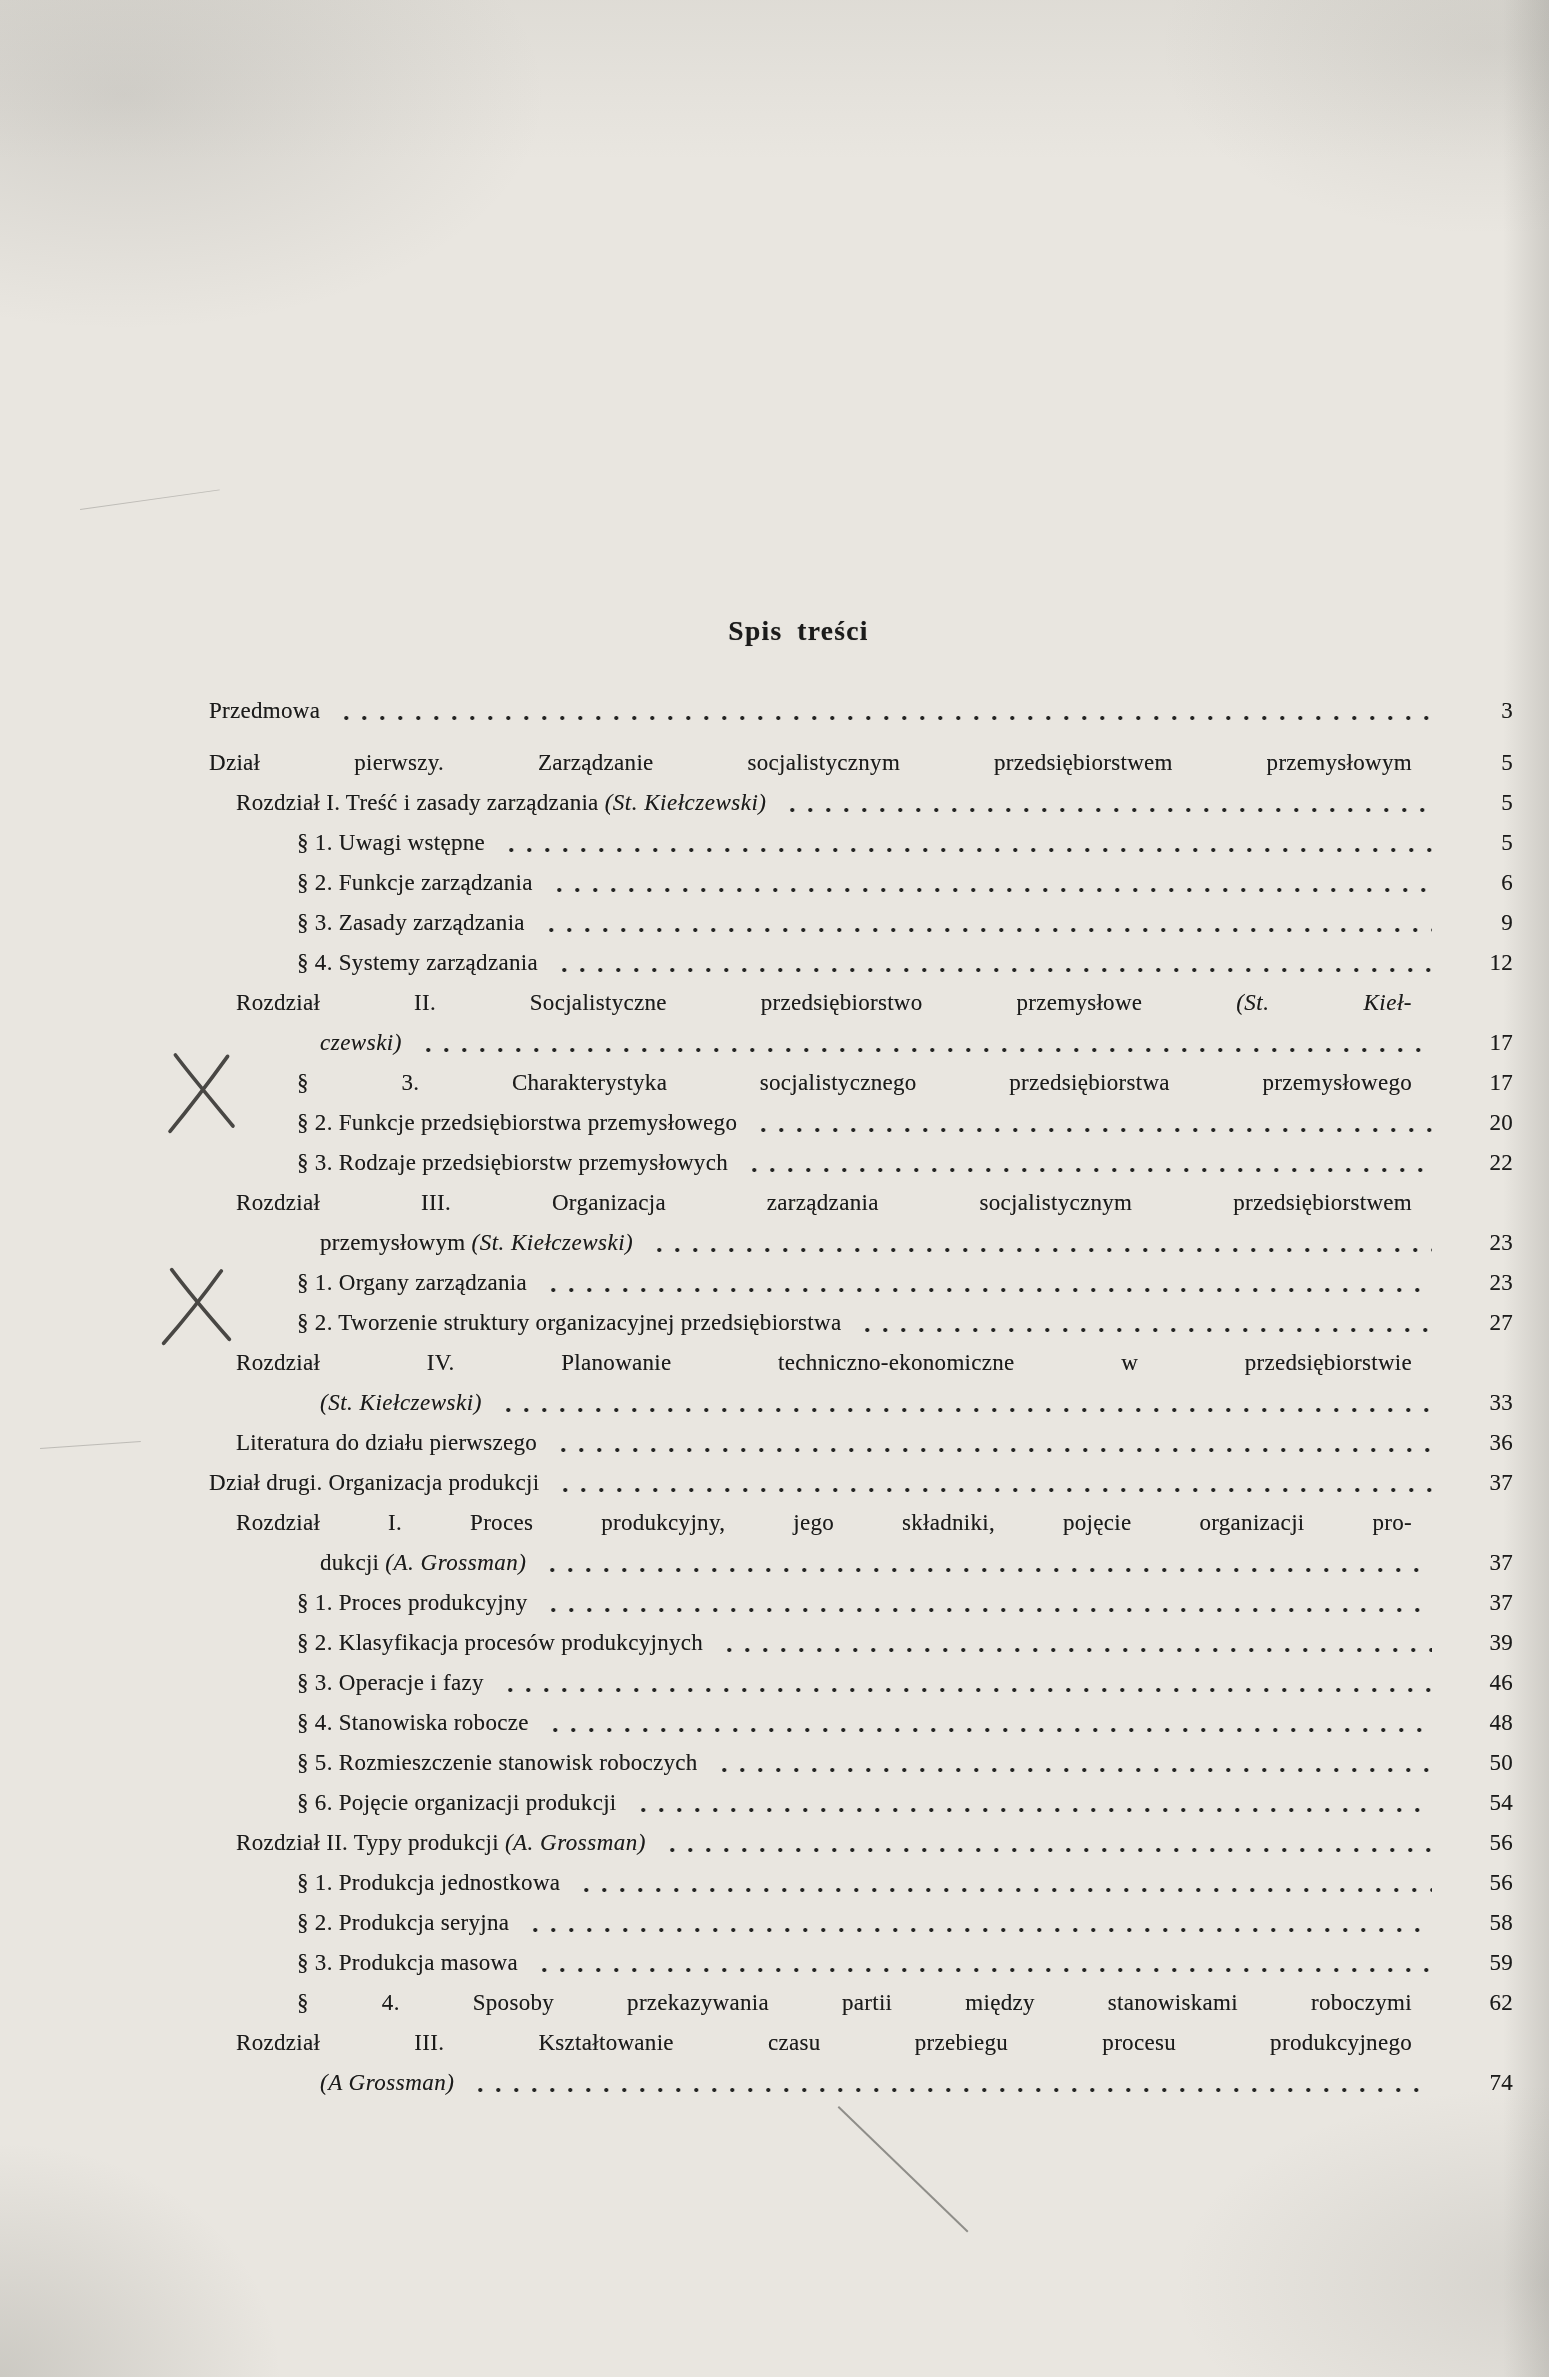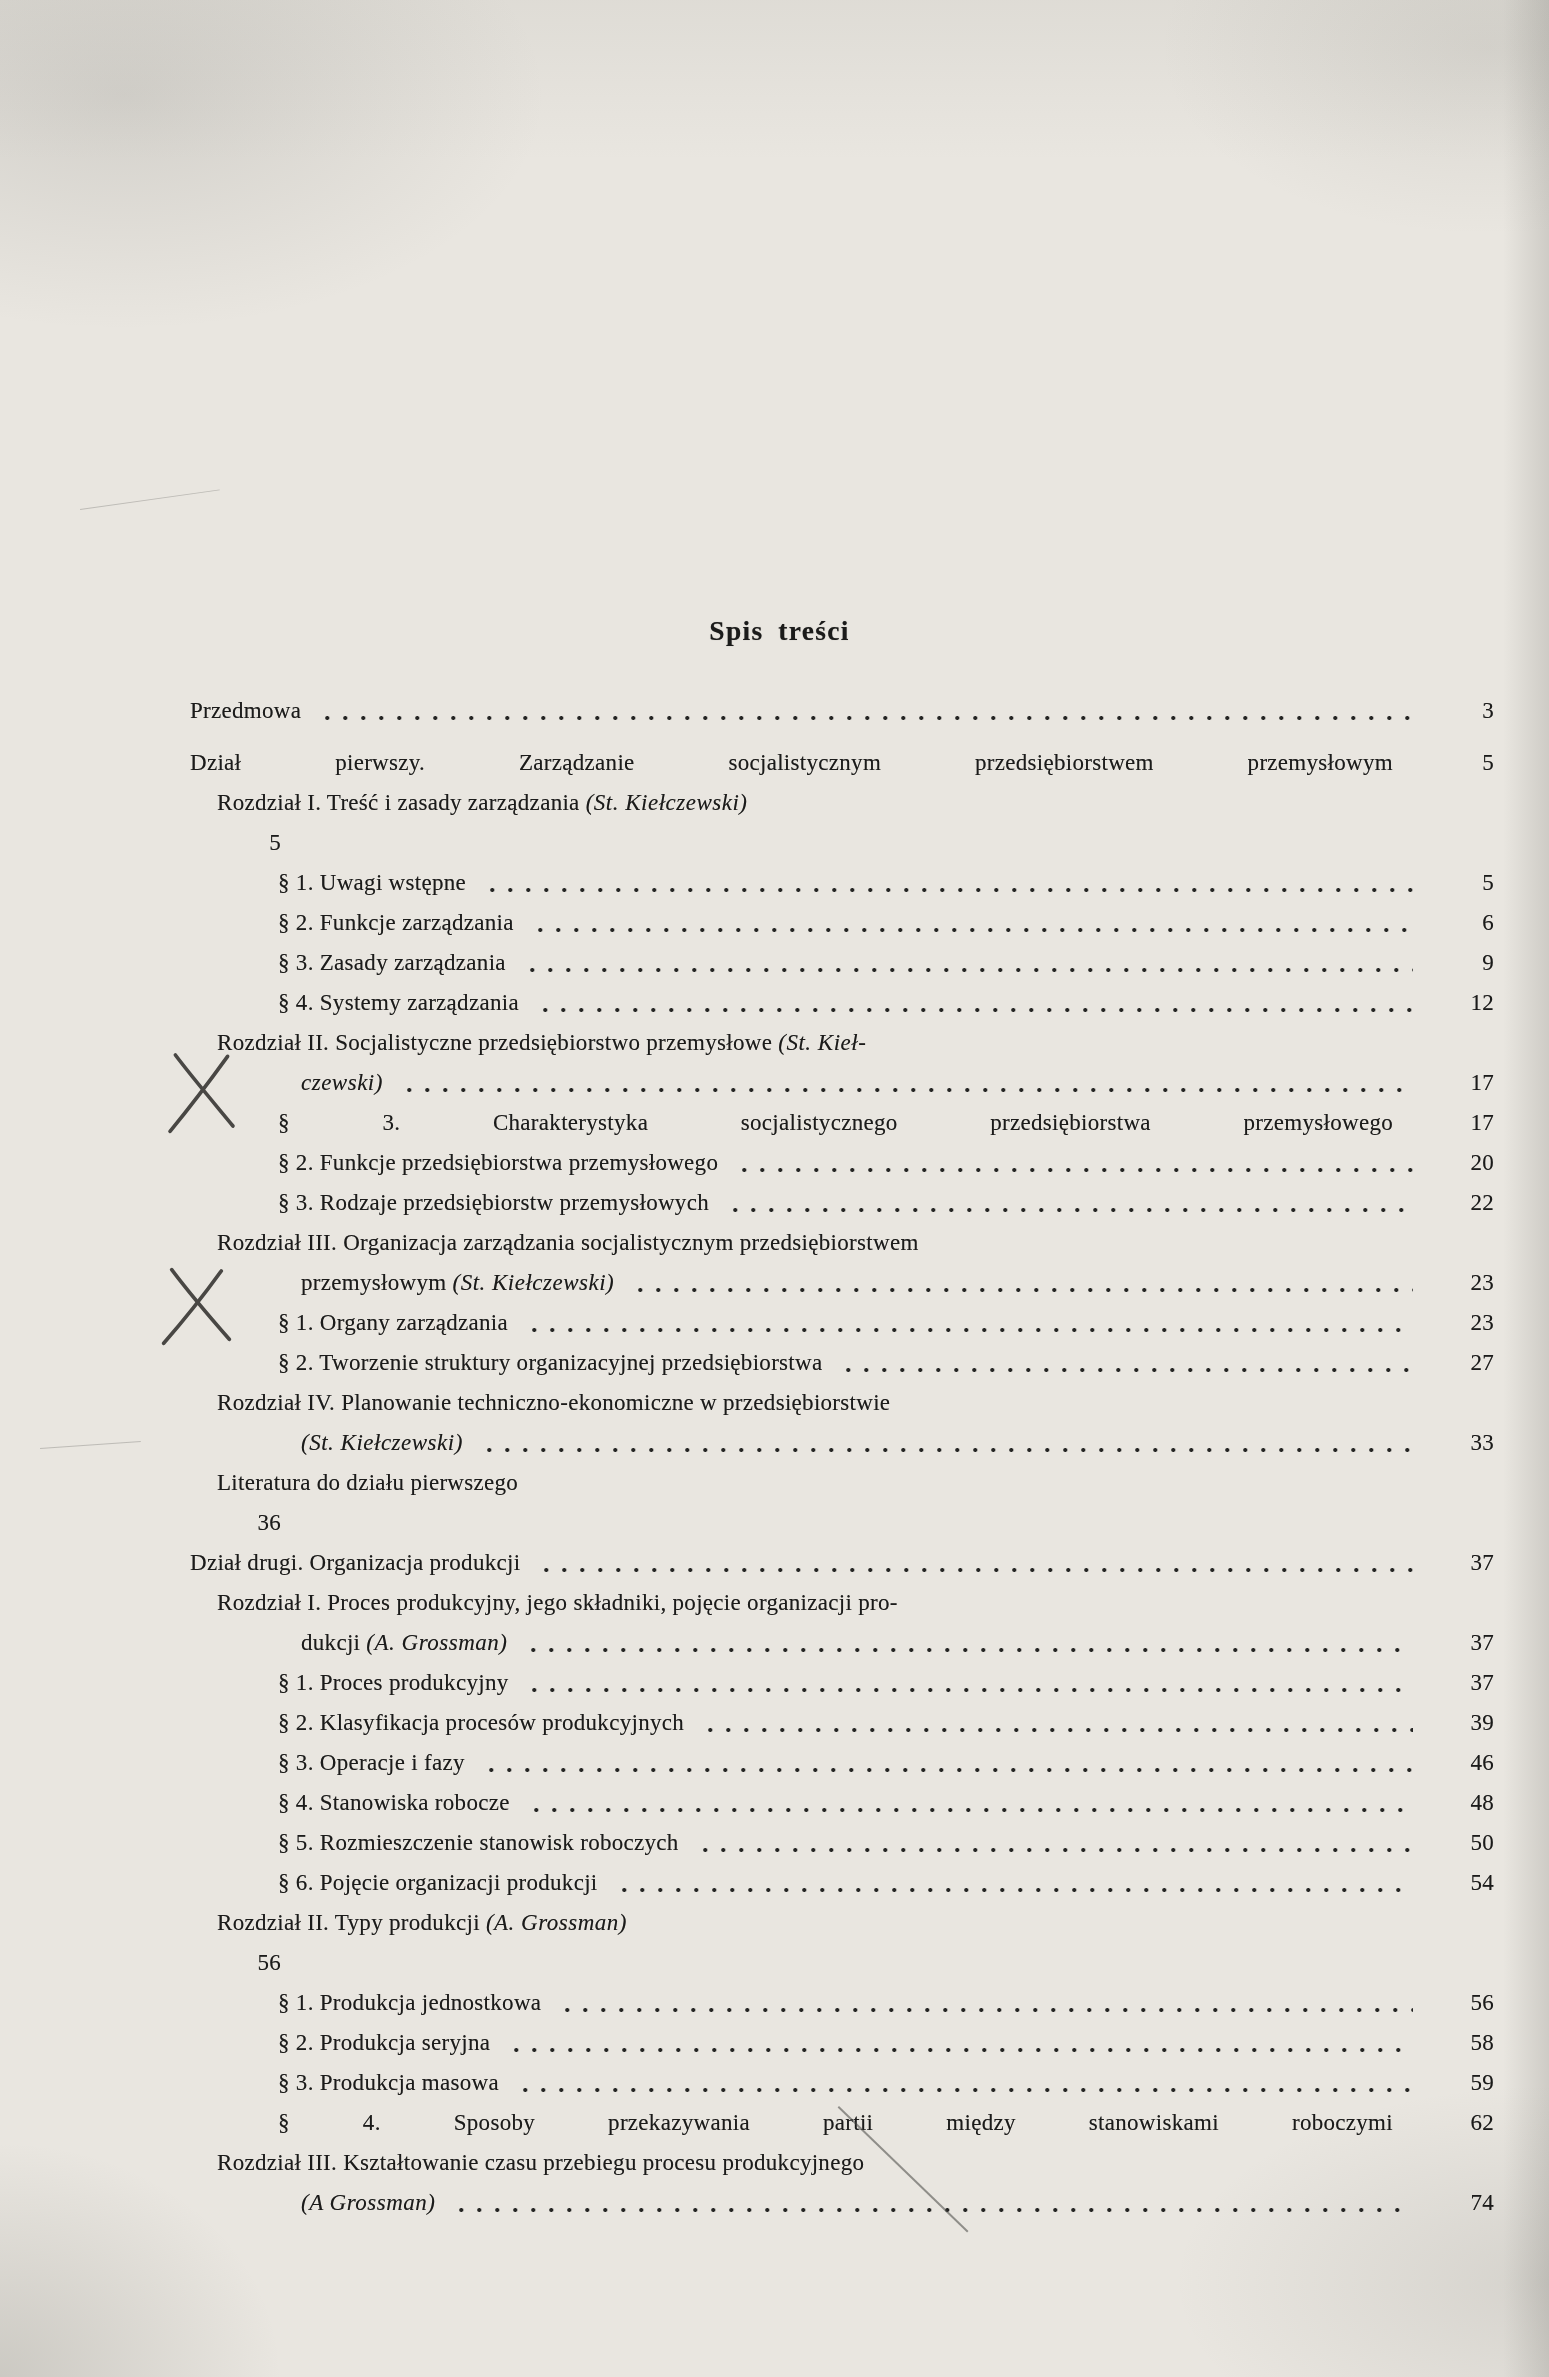--- a/index.html
+++ b/index.html
@@ -15,21 +15,21 @@
       radial-gradient(603px 335px at 8% 4%, rgba(110,110,105,0.18), rgba(0,0,0,0) 70%),
       radial-gradient(469px 268px at 96% 2%, rgba(120,120,112,0.14), rgba(0,0,0,0) 70%),
       radial-gradient(402px 335px at 0% 100%, rgba(100,100,92,0.22), rgba(0,0,0,0) 70%),
       radial-gradient(536px 282px at 100% 96%, rgba(110,110,104,0.16), rgba(0,0,0,0) 70%),
       linear-gradient(to left, rgba(95,95,90,0.20), rgba(0,0,0,0) 47px),
       linear-gradient(to bottom, rgba(130,130,122,0.10), rgba(0,0,0,0) 161px),
       #e9e6e0;
   }
   .content {
     position: absolute;
-    left: 179px;
+    left: 198px;
     top: 614px;
     width: 1315px;
   }
   .doc-title {
     font-size: 27.5px;
     font-weight: bold;
     line-height: 34px;
     margin: 0 0 43px 0;
     text-align: center;
     padding-right: 114px;
@@ -41,21 +41,21 @@
     display: flex;
     align-items: baseline;
     min-height: 40px;
     line-height: 40px;
     font-size: 23px;
     letter-spacing: 0.3px;
     text-shadow: 0 0 0.5px rgba(20,20,20,0.4);
   }
   .row.gap-after { margin-bottom: 12px; }
   .lvl0 { padding-left: 0; margin-left: 11px; }
-  .lvl1 { padding-left: 38px; flex-direction: column; }
+  .lvl1 { padding-left: 38px; }
   .lvl2 { padding-left: 99px; }
   .lvl3 { padding-left: 122px; }
   .row .txt { white-space: nowrap; }
   .row.spread .txt {
     flex: 1;
     white-space: normal;
     text-align: justify;
     text-align-last: justify;
     margin-right: 37px;
   }

